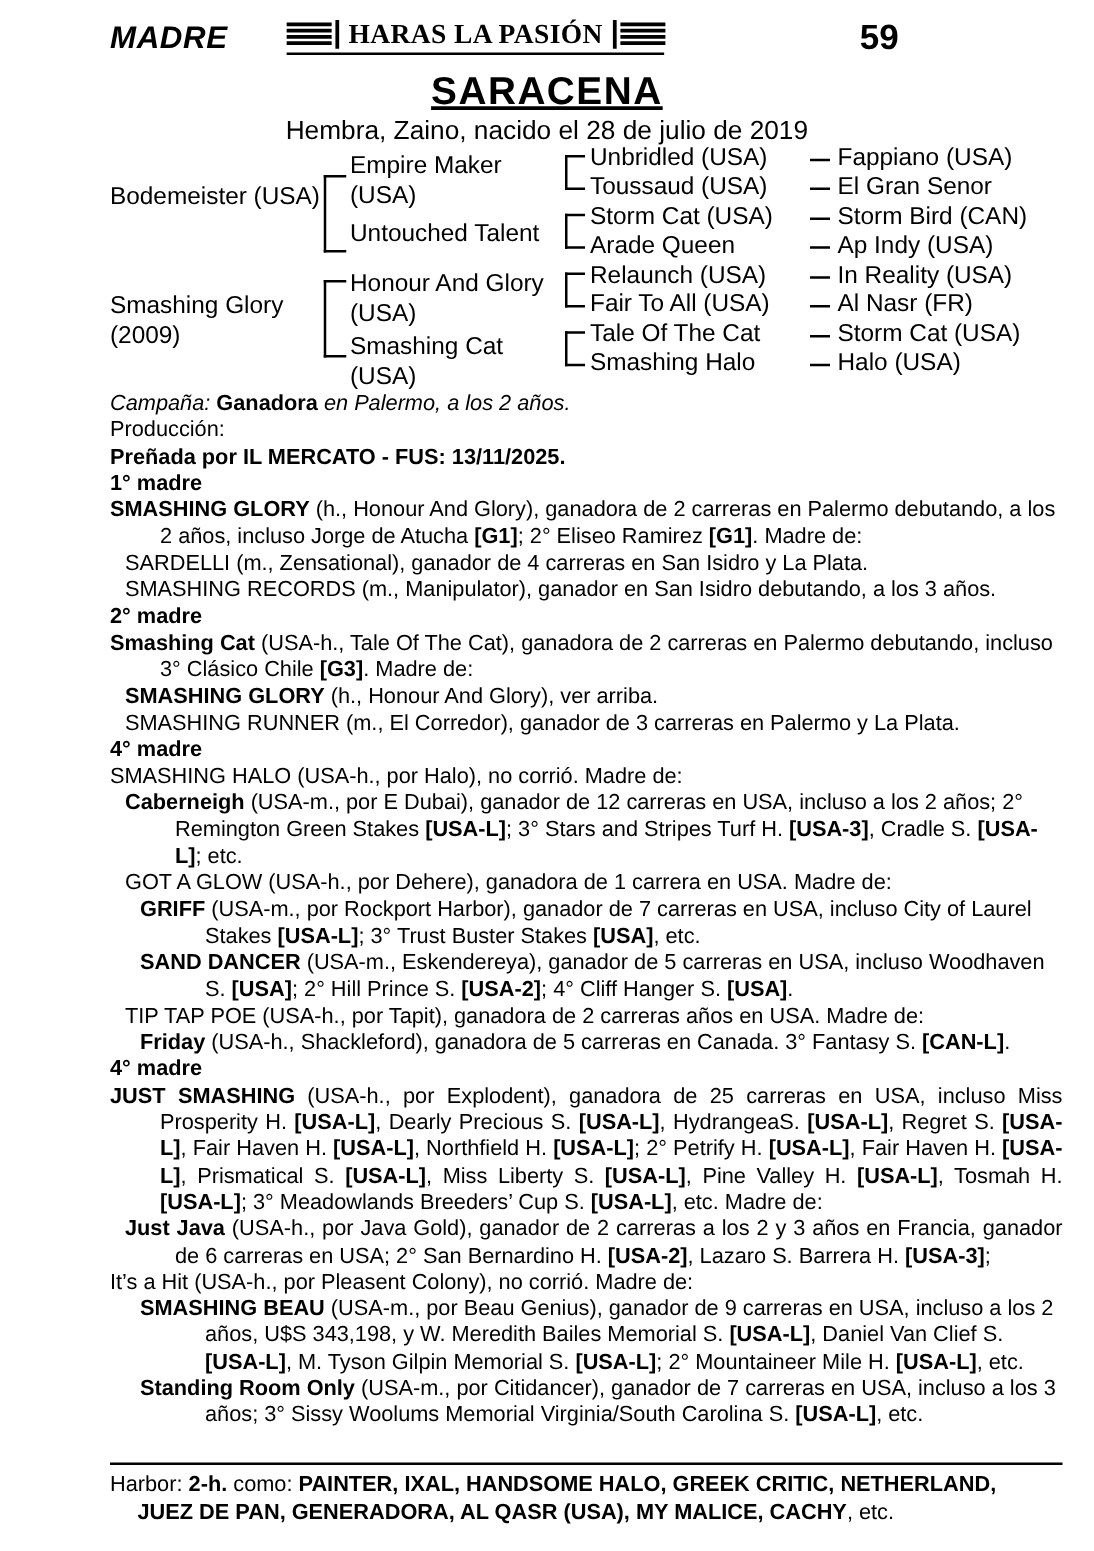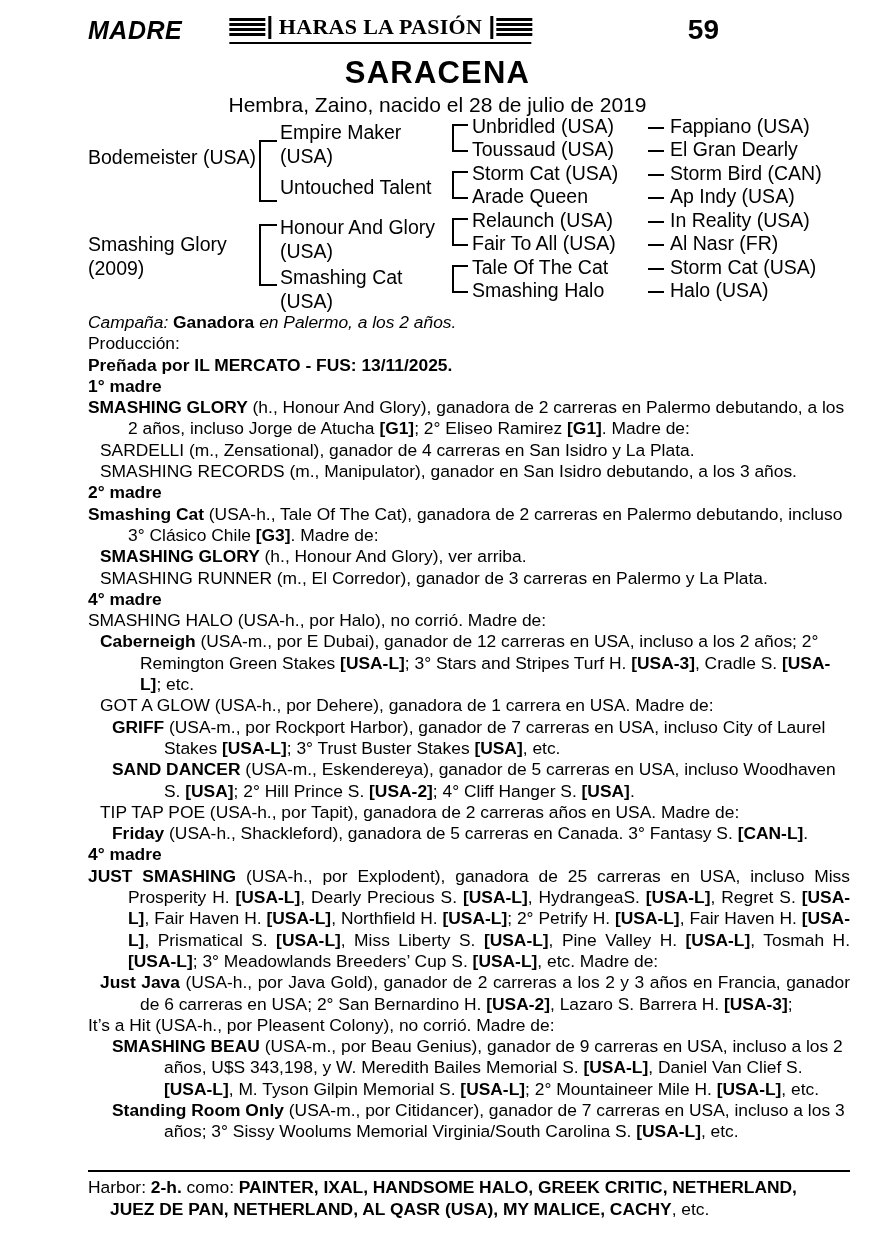--- a/index.html
+++ b/index.html
@@ -91,20 +91,21 @@
     position: absolute;
     left: 0; top: 56px;
     width: 875px;
     text-align: center;
   }
   .horse-name {
     font-size: 31px;
     font-weight: 700;
     letter-spacing: 1.2px;
     line-height: 34px;
+    text-decoration: underline;
   }
   .horse-sub {
     font-size: 21px;
     line-height: 27px;
     margin-top: 1px;
   }
 
   
   .pedigree {
     position: absolute;
@@ -255,21 +256,21 @@
   <div class="dash" style="left:648px; top:32px;  width:16px;"></div>
   <div class="dash" style="left:648px; top:56px;  width:16px;"></div>
   <div class="dash" style="left:648px; top:79px;  width:16px;"></div>
   <div class="dash" style="left:648px; top:103px; width:16px;"></div>
   <div class="dash" style="left:648px; top:126px; width:16px;"></div>
   <div class="dash" style="left:648px; top:150px; width:16px;"></div>
   <div class="dash" style="left:648px; top:173px; width:16px;"></div>
 
   <div class="ped-col ped-c4">
     <div class="ped-name" style="top:-3px;">Fappiano (USA)</div>
-    <div class="ped-name" style="top:20px;">El Gran Dearly</div>
+    <div class="ped-name" style="top:20px;">El Gran Senor</div>
     <div class="ped-name" style="top:44px;">Storm Bird (CAN)</div>
     <div class="ped-name" style="top:67px;">Ap Indy (USA)</div>
     <div class="ped-name" style="top:91px;">In Reality (USA)</div>
     <div class="ped-name" style="top:114px;">Al Nasr (FR)</div>
     <div class="ped-name" style="top:138px;">Storm Cat (USA)</div>
     <div class="ped-name" style="top:161px;">Halo (USA)</div>
   </div>
 </div>
 
 <div class="body-area">
@@ -311,15 +312,15 @@
 <div class="rule" id="familia-rule" style="top: 1170px;"></div>
 
 <div class="familia" id="familia-block" style="top: 1176px;">
   <div class="l1">
     <span>Harbor:</span>
     <b class="g">2-h.</b>
     <span>como:</span>
     <b class="g">PAINTER, IXAL, HANDSOME HALO, GREEK CRITIC, NETHERLAND,</b>
   </div>
   <div class="l2">
-    <b class="g">JUEZ DE PAN, NETHERLAND, AL QASR (USA), MY MALICE, CACHY</b><span>, etc.</span>
+    <b class="g">JUEZ DE PAN, GENERADORA, AL QASR (USA), MY MALICE, CACHY</b><span>, etc.</span>
   </div>
 </div>
 
 </body></html>

